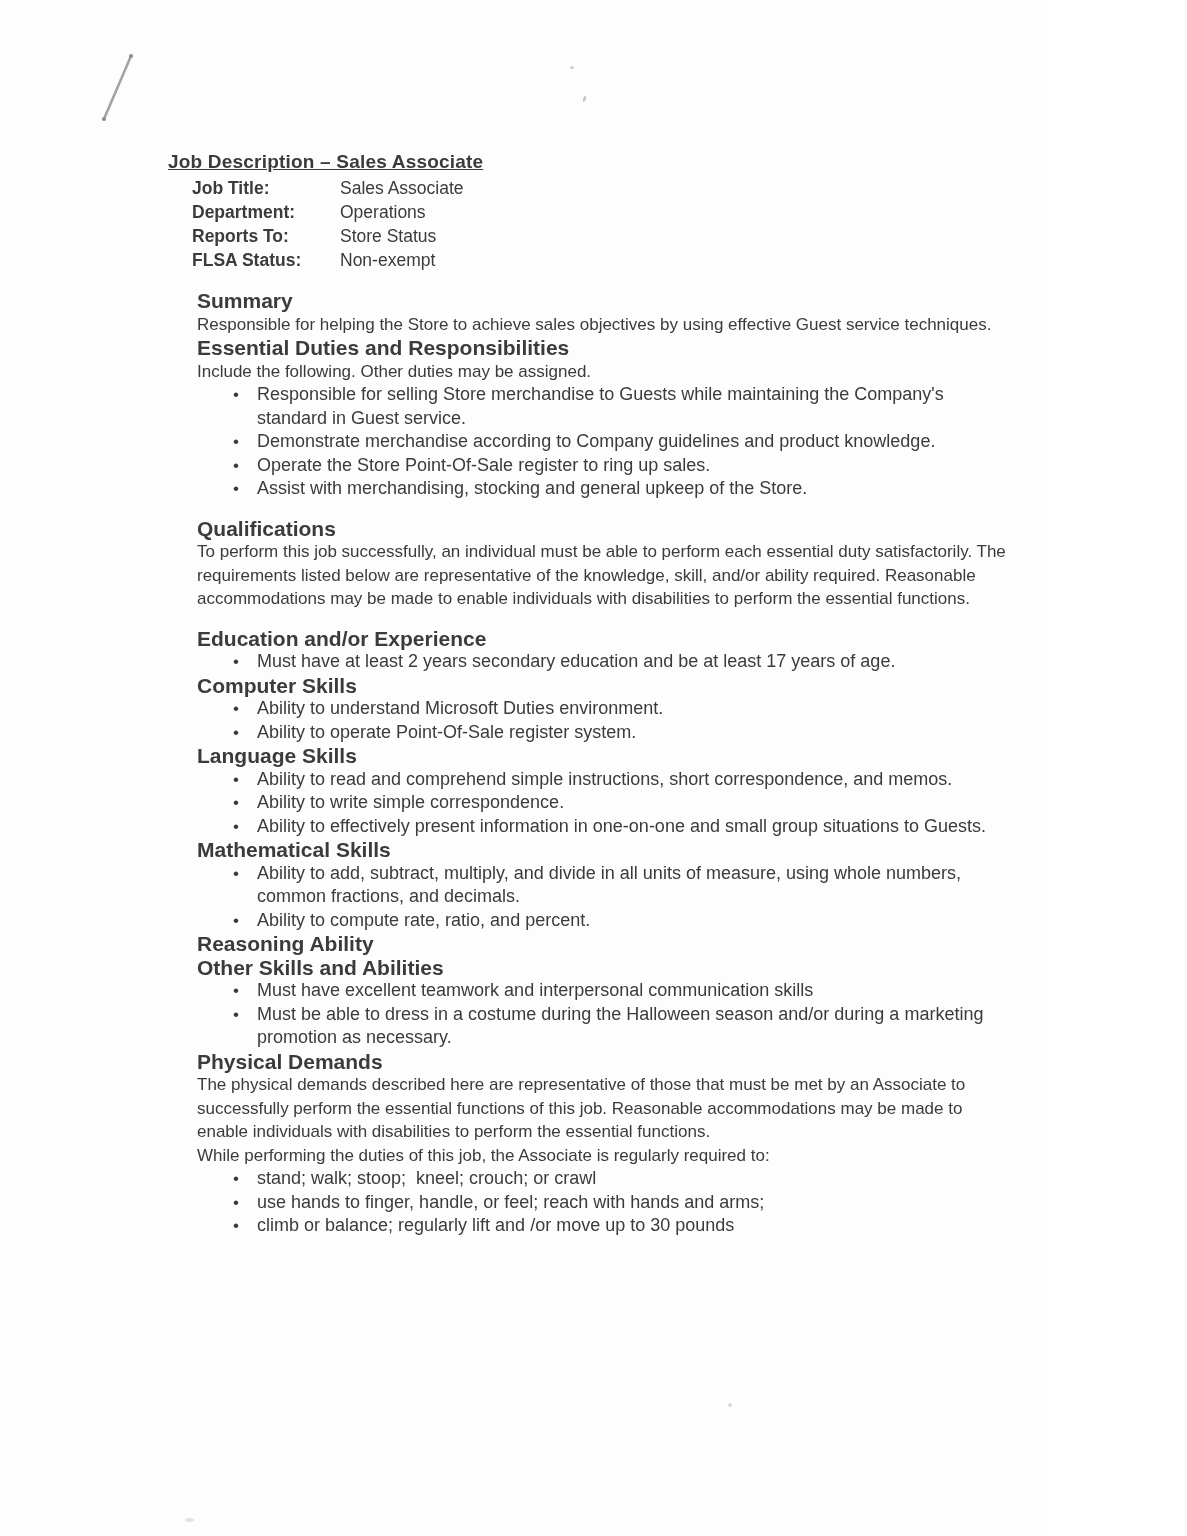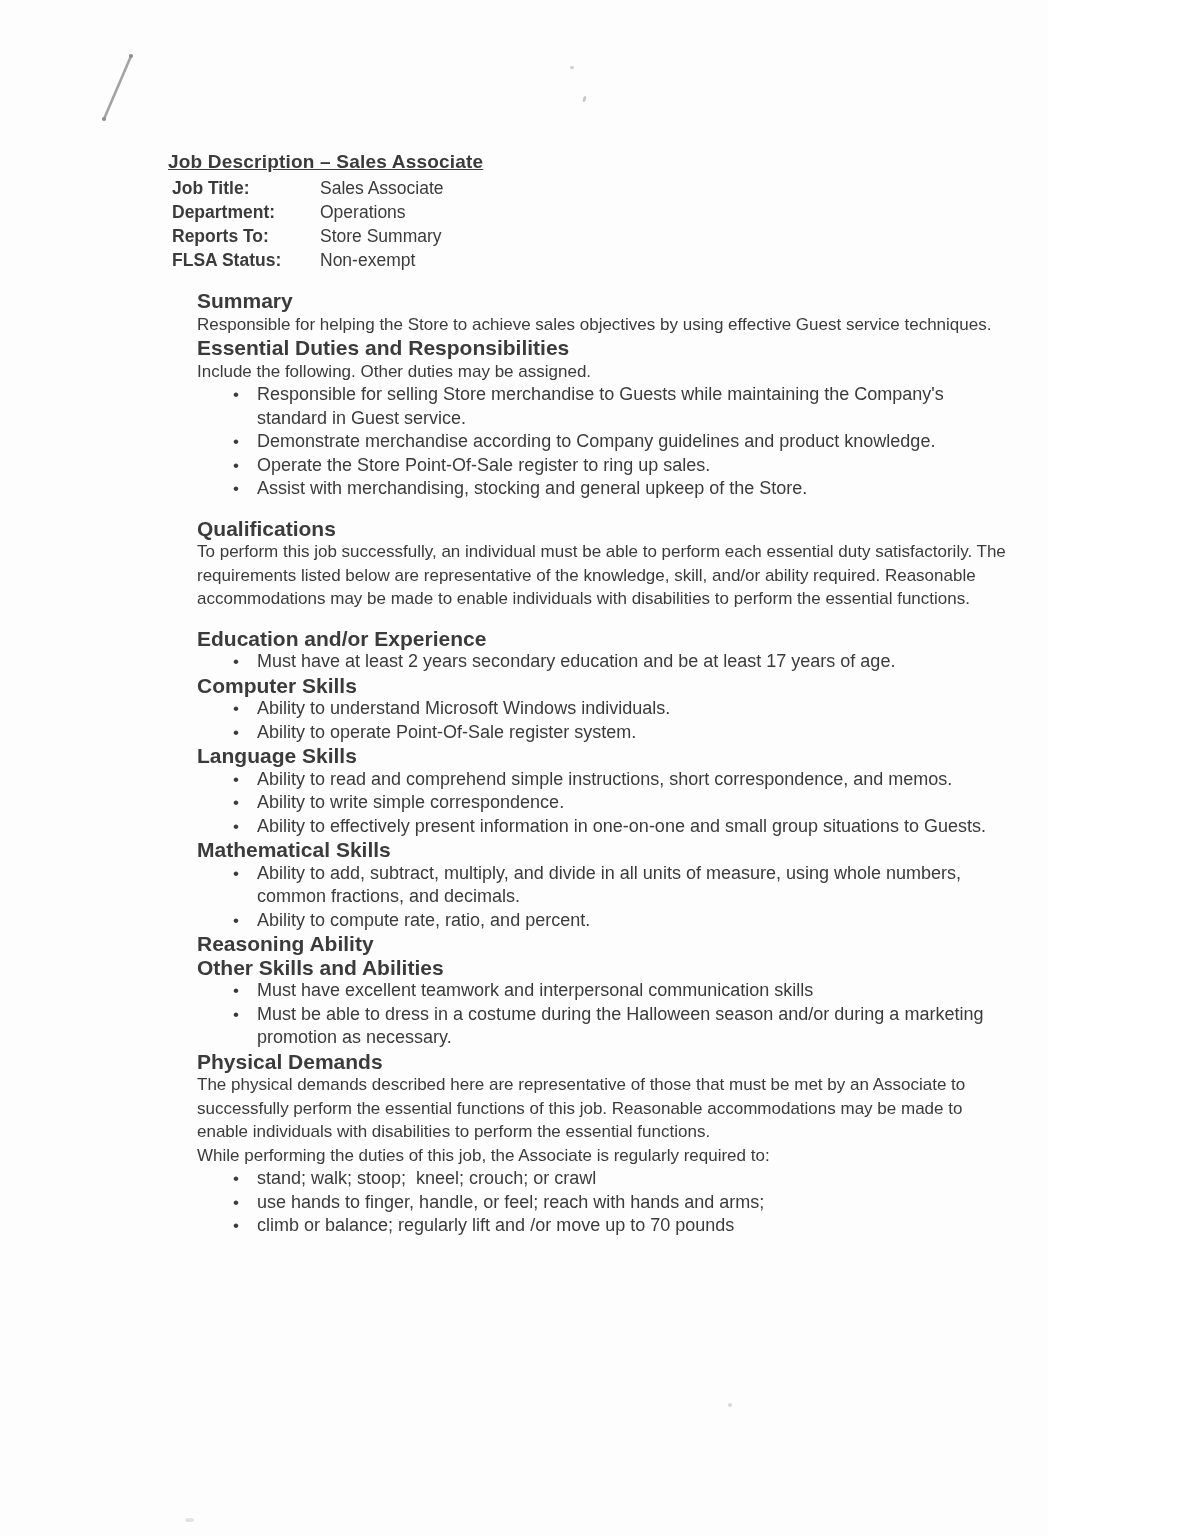--- a/index.html
+++ b/index.html
@@ -39,21 +39,21 @@
   }
   .doc-title {
     margin: 0;
     font-size: 19px;
     font-weight: bold;
     text-decoration: underline;
     line-height: 24px;
     letter-spacing: 0.2px;
   }
   .meta {
-    margin: 2px 0 0 4px;
+    margin: 2px 0 0 24px;
   }
   .meta-row { display: flex; line-height: 24px; font-size: 17.5px; }
   .meta-label { width: 148px; font-weight: bold; }
   .meta-value { }
 
   .sections { margin: 17px 0 0 29px; width: 816px; }
   .section { margin: 0; }
   .section.gap { margin-top: 16px; }
   .sec-heading {
     margin: 0;
@@ -111,21 +111,21 @@
         <div class="meta-row">
           <span class="meta-label">Job Title:</span>
           <span class="meta-value">Sales Associate</span>
         </div>
         <div class="meta-row">
           <span class="meta-label">Department:</span>
           <span class="meta-value">Operations</span>
         </div>
         <div class="meta-row">
           <span class="meta-label">Reports To:</span>
-          <span class="meta-value">Store Summary</span>
+          <span class="meta-value">Store Status</span>
         </div>
         <div class="meta-row">
           <span class="meta-label">FLSA Status:</span>
           <span class="meta-value">Non-exempt</span>
         </div>
       </div>
 
     <div class="sections" id="sections">
         <section class="section">
           <h2 class="sec-heading">Summary</h2>
@@ -147,21 +147,21 @@
         </section>
         <section class="section gap">
           <h2 class="sec-heading">Education and/or Experience</h2>
           <ul class="bullets">
             <li>Must have at least 2 years secondary education and be at least 17 years of age.</li>
           </ul>
         </section>
         <section class="section">
           <h2 class="sec-heading">Computer Skills</h2>
           <ul class="bullets">
-            <li>Ability to understand Microsoft Windows individuals.</li>
+            <li>Ability to understand Microsoft Duties environment.</li>
             <li>Ability to operate Point-Of-Sale register system.</li>
           </ul>
         </section>
         <section class="section">
           <h2 class="sec-heading">Language Skills</h2>
           <ul class="bullets">
             <li>Ability to read and comprehend simple instructions, short correspondence, and memos.</li>
             <li>Ability to write simple correspondence.</li>
             <li>Ability to effectively present information in one-on-one and small group situations to Guests.</li>
           </ul>
@@ -183,19 +183,19 @@
             <li>Must be able to dress in a costume during the Halloween season and/or during a marketing promotion as necessary.</li>
           </ul>
         </section>
         <section class="section">
           <h2 class="sec-heading">Physical Demands</h2>
           <p class="para">The physical demands described here are representative of those that must be met by an Associate to successfully perform the essential functions of this job. Reasonable accommodations may be made to enable individuals with disabilities to perform the essential functions.</p>
           <p class="para">While performing the duties of this job, the Associate is regularly required to:</p>
           <ul class="bullets">
             <li>stand; walk; stoop;  kneel; crouch; or crawl</li>
             <li>use hands to finger, handle, or feel; reach with hands and arms;</li>
-            <li>climb or balance; regularly lift and /or move up to 70 pounds</li>
+            <li>climb or balance; regularly lift and /or move up to 30 pounds</li>
           </ul>
         </section>
       </div>
   </div>
 
 </div>
 
 </body></html>

